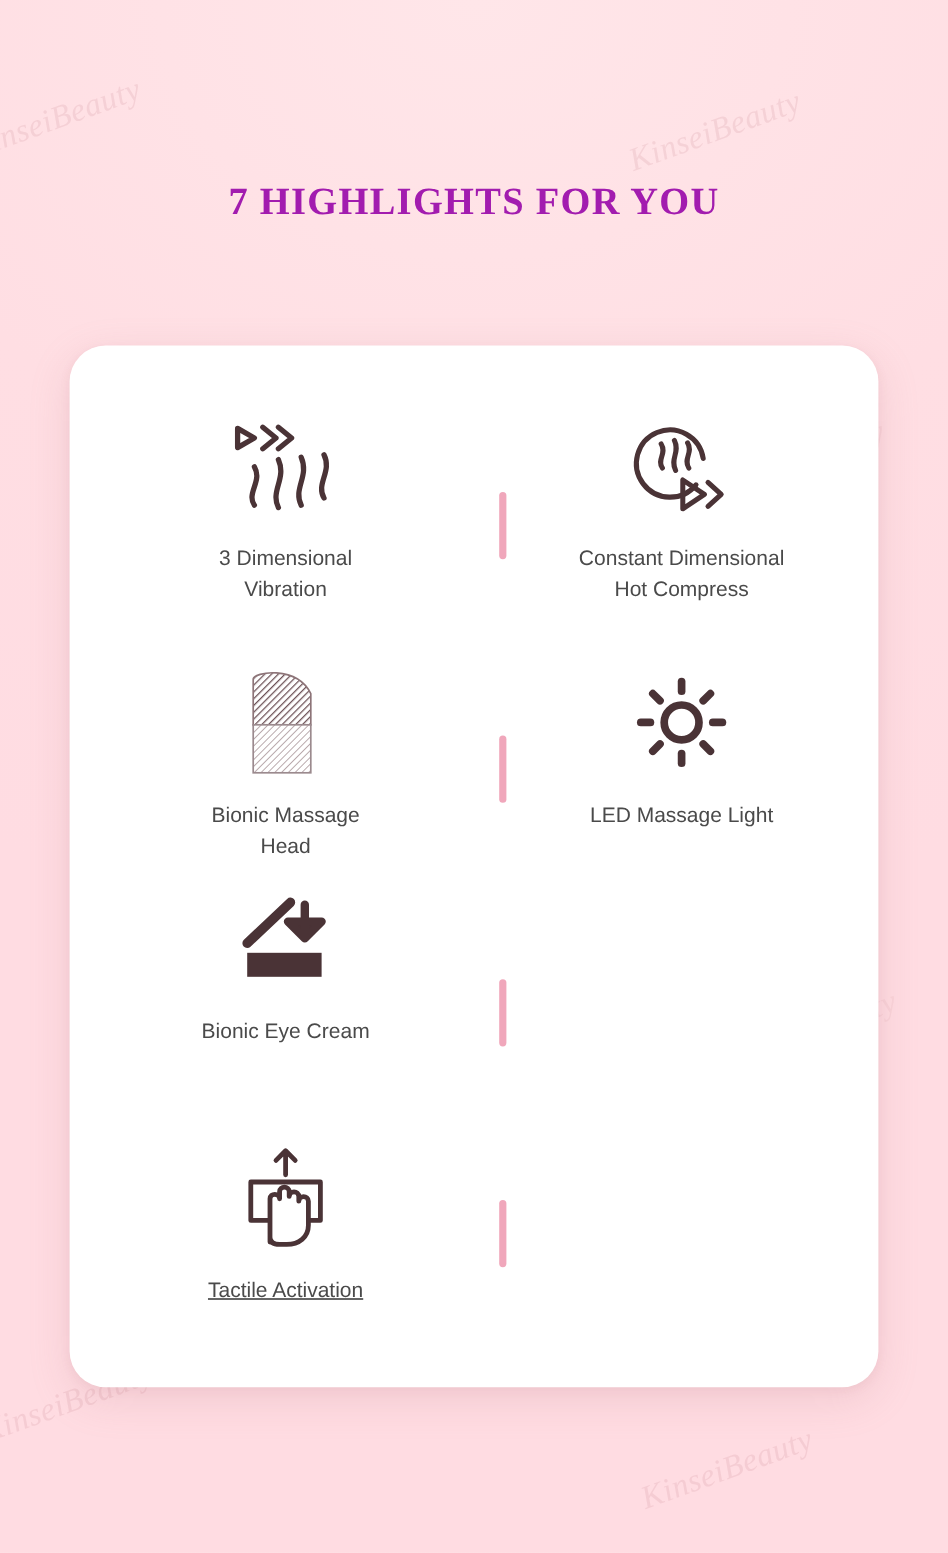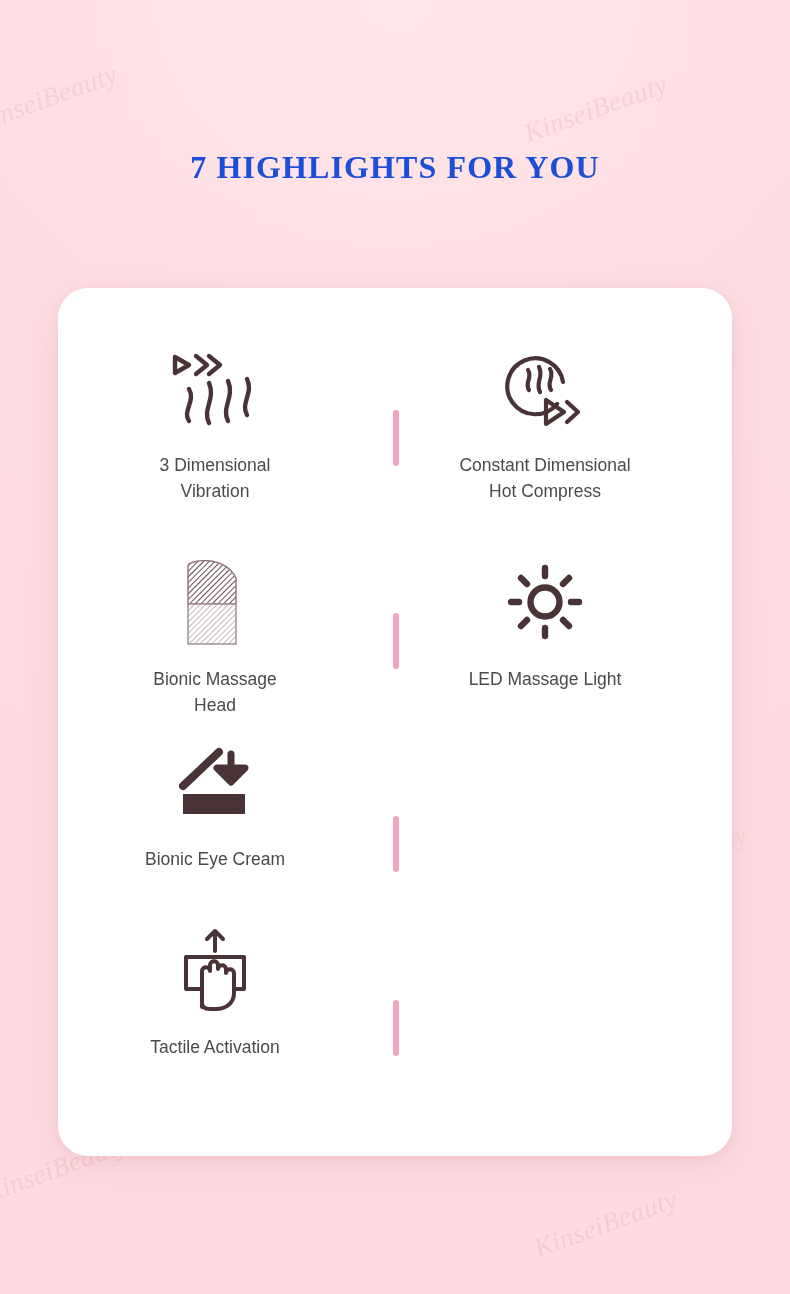--- a/index.html
+++ b/index.html
@@ -46,21 +46,21 @@
   .title {
     position: absolute;
     top: 128px;
     left: 0;
     width: 790px;
     text-align: center;
     font-family: "Liberation Serif", serif;
     font-weight: bold;
     font-size: 32px;
     letter-spacing: 1.1px;
-    color: #1d4ed8;
+    color: #a21caf;
     z-index: 4;
   }
 
   
   .card {
     position: absolute;
     left: 58px;
     top: 288px;
     width: 674px;
     height: 868px;
@@ -68,20 +68,21 @@
     border-radius: 30px;
     box-shadow: 0 10px 34px rgba(190, 130, 140, 0.20),
                 0 2px 8px rgba(190, 130, 140, 0.10);
     z-index: 3;
   }
 
   
   .grid {
     position: absolute;
     inset: 0;
+    margin-left: 23px;
   }
   .feature {
     position: absolute;
     width: 290px;
     text-align: center;
   }
   .feature .icon-wrap {
     height: 104px;
     display: flex;
     align-items: center;
@@ -96,21 +97,21 @@
     white-space: pre-line;
   }
 
   
   .col-left  { left: 12px; }
   .col-right { left: 342px; }
 
   .row1 { top: 48px; }
   .row2 { top: 262px; }
   .row3 { top: 442px; }
-  .row4 { top: 630px; }
+  .row4 { top: 658px; text-decoration: underline; }
 
   
   .divider {
     position: absolute;
     left: 335px;
     width: 6px;
     border-radius: 3px;
     background: #f0a7bb;
   }
   .divider.d1 { top: 122px; height: 56px; }

